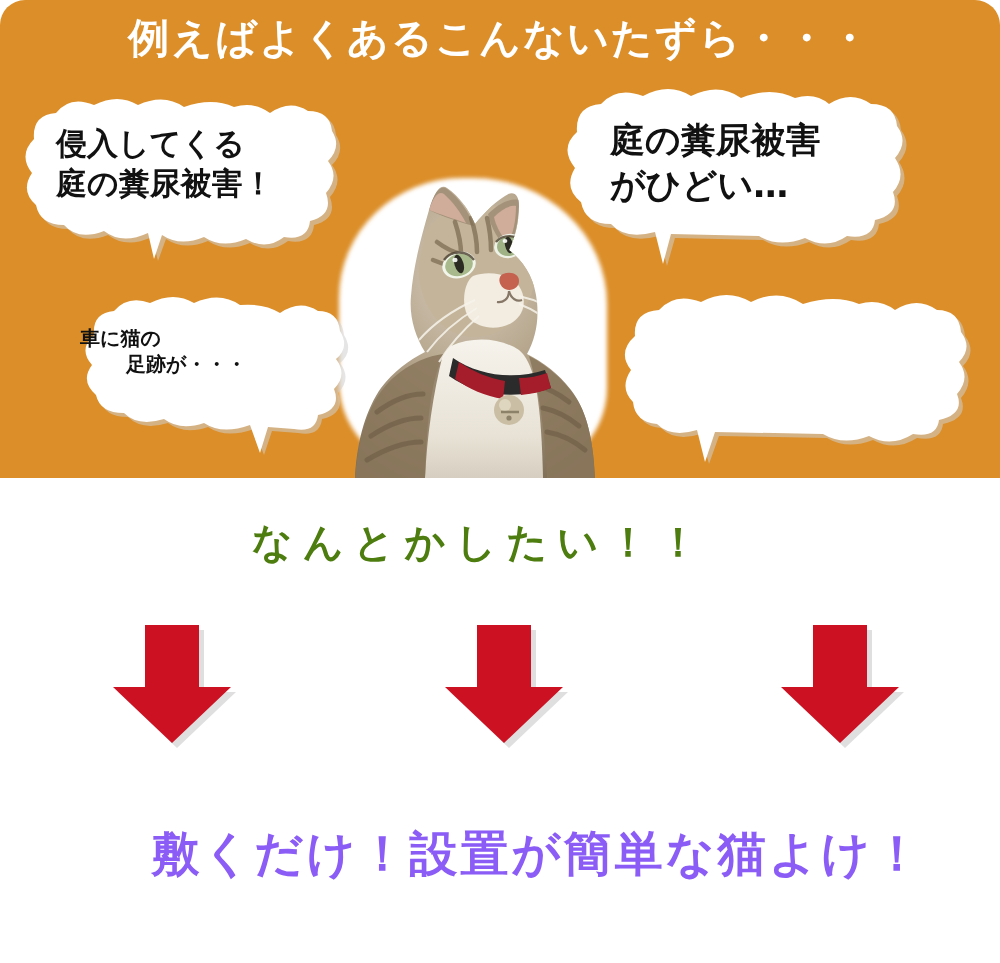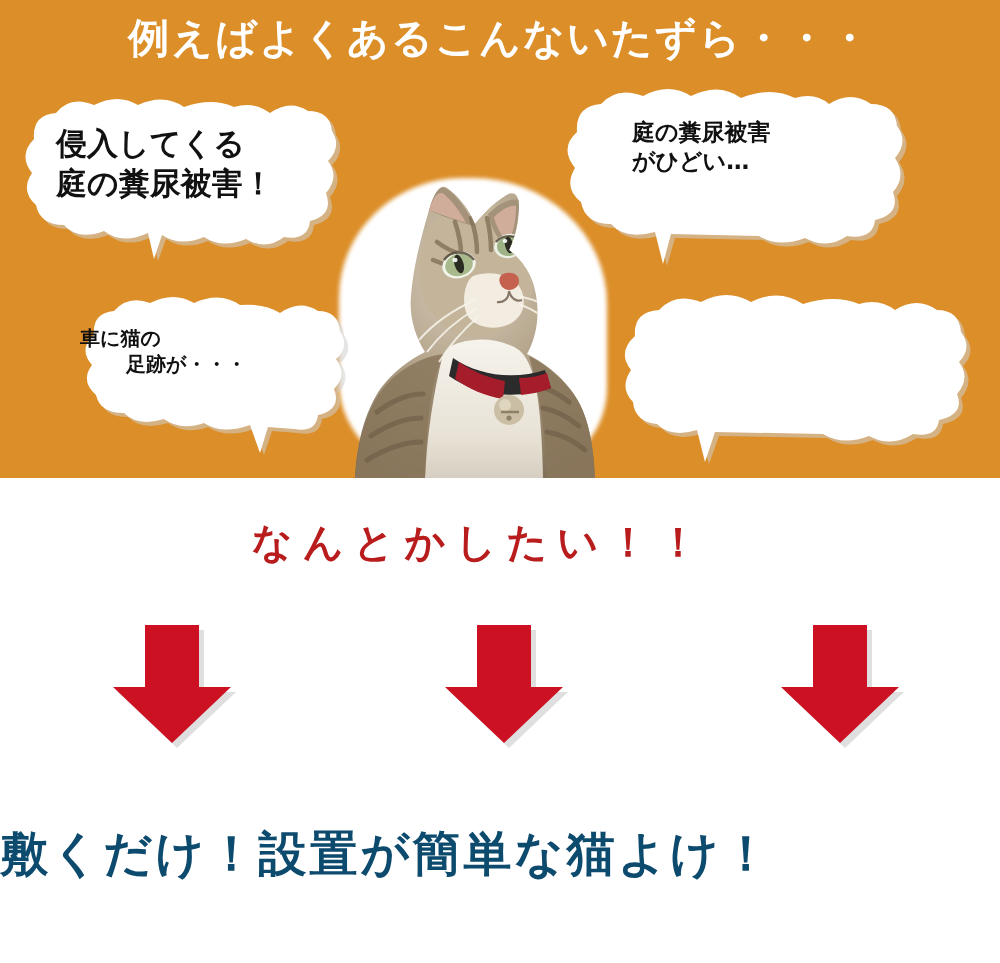--- a/index.html
+++ b/index.html
@@ -9,20 +9,21 @@
   }
   body {
     font-family: "DejaVu Sans", "Liberation Sans", sans-serif;
   }
   #page {
     position: relative;
     width: 1000px;
     height: 963px;
     overflow: hidden;
     background: #ffffff;
+    border-radius: 25px;
   }
 
   
   .hero-band {
     position: absolute;
     left: 0; top: 0;
     width: 1000px;
     height: 478px;
     background: #DC8E28;
     overflow: hidden;
@@ -80,37 +81,37 @@
     font-weight: 700;
     line-height: 1.28;
     white-space: pre-line;
     z-index: 2;
   }
 
   #bubble-stray   { left: 22px;  top: 96px;  width: 320px; height: 172px; }
   #bubble-stray .bub-text   { left: 34px; top: 28px; width: 260px; font-size: 31px; letter-spacing: 0px; }
 
   #bubble-feces   { left: 566px; top: 88px;  width: 342px; height: 178px; }
-  #bubble-feces .bub-text   { left: 66px; top: 30px; width: 276px; font-size: 23px; }
+  #bubble-feces .bub-text   { left: 44px; top: 30px; width: 276px; font-size: 35px; }
 
   #bubble-paw     { left: 44px;  top: 300px; width: 306px; height: 146px; }
   #bubble-paw .bub-text     { left: 36px; top: 26px; width: 264px; font-size: 20px; }
   #bubble-paw .line-2 { padding-left: 46px; display:block; }
 
   #bubble-flower  { left: 626px; top: 296px; width: 348px; height: 160px; }
   #bubble-flower .bub-text  { left: 34px; top: 28px; width: 300px; font-size: 29px; }
   #bubble-flower .line-2 { padding-left: 16px; display:block; }
 
   
   .wish-text {
     position: absolute;
     left: 0; top: 515px;
     width: 960px;
     text-align: center;
-    color: #b91c1c;
+    color: #4d7c0f;
     font-size: 40px;
     font-weight: 700;
     letter-spacing: 10px;
     white-space: nowrap;
   }
 
   
   .arrow {
     position: absolute;
     top: 618px;
@@ -120,22 +121,22 @@
   .arrow svg { display: block; overflow: visible; }
   #arrow-1 { left: 104px; }
   #arrow-2 { left: 436px; }
   #arrow-3 { left: 772px; }
 
   
   .bottom-headline {
     position: absolute;
     left: 0; top: 822px;
     width: 924px;
-    text-align: left;
-    color: #0c4a6e;
+    text-align: right;
+    color: #8b5cf6;
     font-size: 48px;
     font-weight: 700;
     letter-spacing: 3px;
     white-space: nowrap;
   }
 </style>
 </head>
 <body>
 
 <div id="page">

